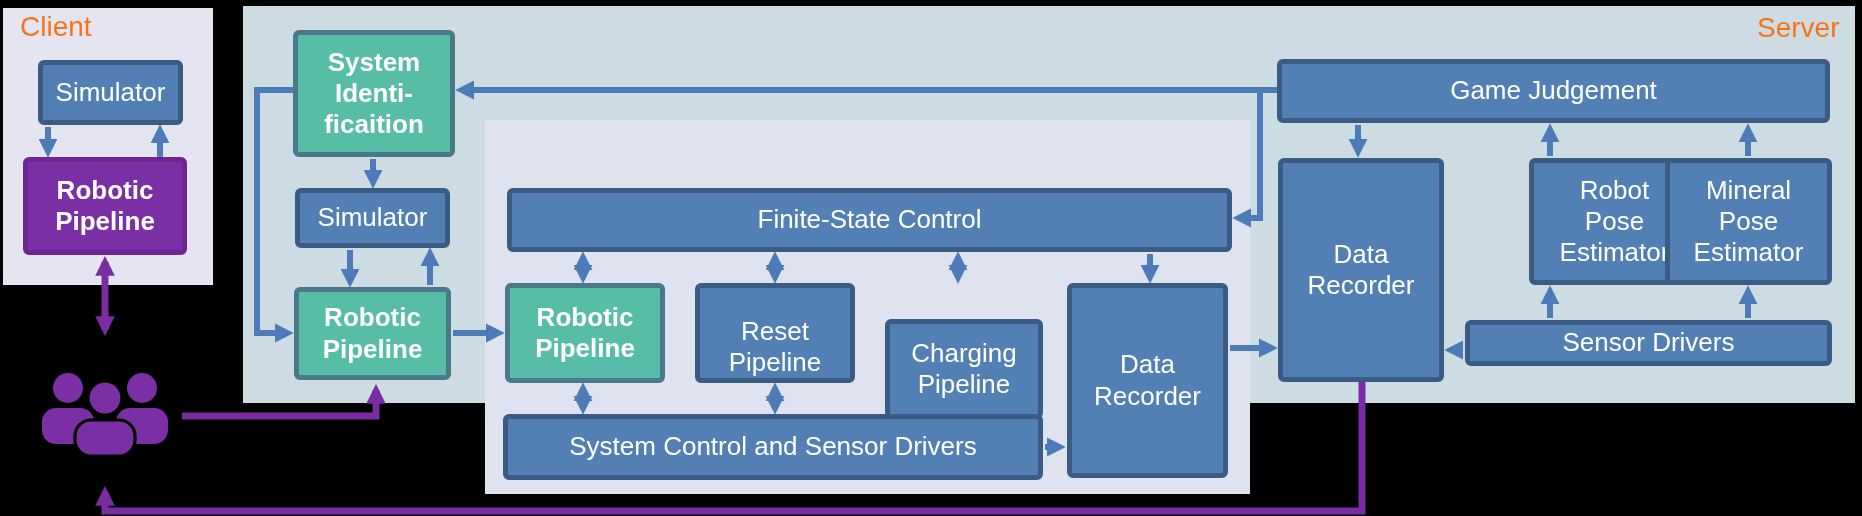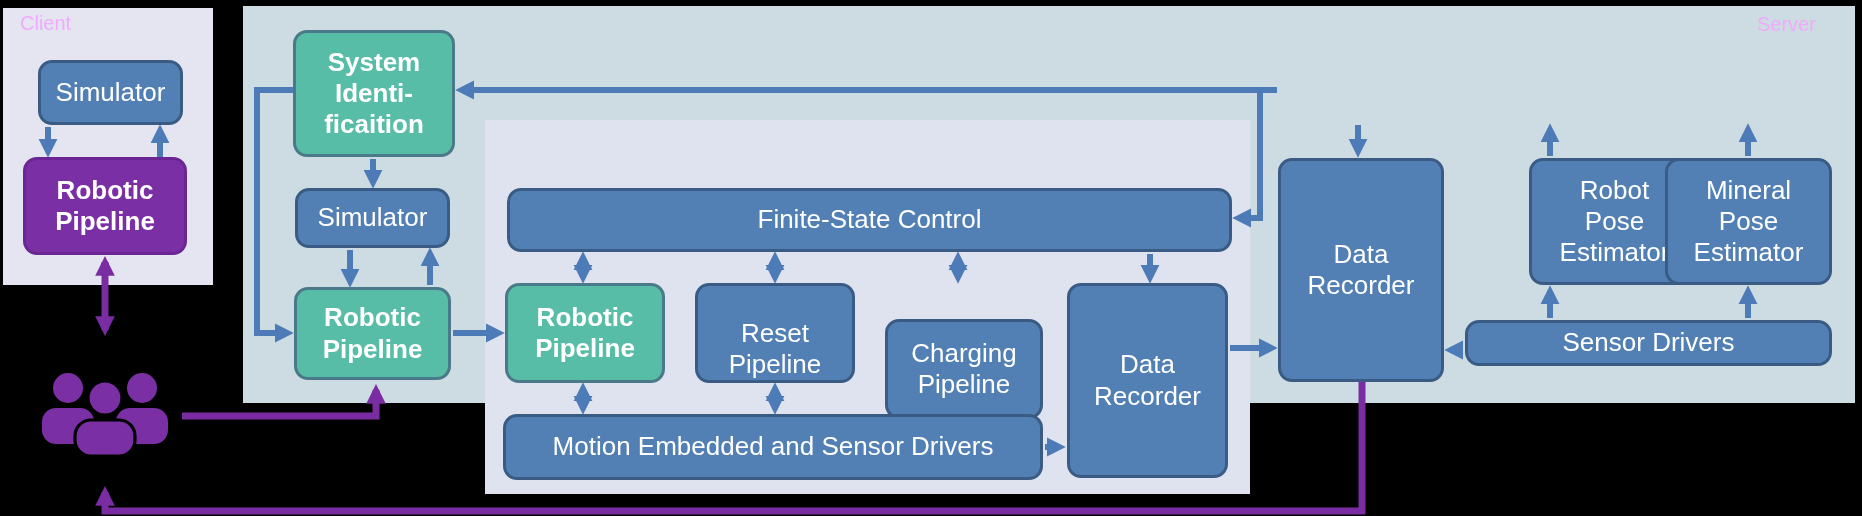--- a/index.html
+++ b/index.html
@@ -2,27 +2,27 @@
 <html><head>
 <meta charset="utf-8">
 <style>
   html,body{margin:0;padding:0;background:#000;}
   .stage{position:relative;width:1862px;height:516px;background:#000;overflow:hidden;
          font-family:"Liberation Sans",sans-serif;}
   .panel{position:absolute;z-index:1;}
   .panel-client{left:3px;top:8px;width:210px;height:277px;background:#e4e5f1;}
   .panel-server{left:243px;top:6px;width:1612px;height:397px;background:#cddce2;}
   .panel-embedded{left:485px;top:120px;width:765px;height:374px;background:#dee3ef;}
-  .plabel{position:absolute;z-index:3;color:#f0abfc;font-size:20px;line-height:1.1;}
+  .plabel{position:absolute;z-index:3;color:#f97316;font-size:28px;line-height:1.1;}
   .lbl-client{left:20px;top:12px;}
   .lbl-server{left:1757px;top:13px;}
   .lbl-embedded{left:498px;top:134px;}
   svg.wires{position:absolute;left:0;top:0;z-index:2;}
   .box{position:absolute;z-index:3;box-sizing:border-box;display:flex;align-items:center;justify-content:center;
-       text-align:center;color:#ffffff;font-size:26px;line-height:1.2;border-radius:14px;border:3px solid #6d28d9;}
+       text-align:center;color:#ffffff;font-size:26px;line-height:1.2;border-radius:6px;border:5px solid #6d28d9;}
   .box span{white-space:pre-line;}
   .blue{background:#5280b4;border-color:#3a5c84;}
   .teal{background:#57bda6;border-color:#4a7a8a;font-weight:bold;}
   .purple{background:#7b2fa5;border-color:#6b2694;font-weight:bold;}
   .b-client-sim{left:38px;top:60px;width:145px;height:65px;}
   .b-client-rp{left:23px;top:157px;width:164px;height:98px;}
   .b-sysid{left:293px;top:30px;width:162px;height:127px;}
   .b-server-sim{left:295px;top:188px;width:155px;height:60px;}
   .b-server-rp{left:294px;top:287px;width:157px;height:93px;}
   .b-fsm{left:507px;top:188px;width:725px;height:64px;}
@@ -120,25 +120,28 @@
     </div>
   <div class="box blue b-reset">
       <span>Reset
 Pipeline</span>
     </div>
   <div class="box blue b-charge">
       <span>Charging
 Pipeline</span>
     </div>
   <div class="box blue b-motion">
-      <span>Motion Embedded and Sensor Drivers</span>
+      <span>System Control and Sensor Drivers</span>
     </div>
   <div class="box blue b-emb-dr">
       <span>Data
 Recorder</span>
+    </div>
+  <div class="box blue b-gj">
+      <span>Game Judgement</span>
     </div>
   <div class="box blue b-srv-dr">
       <span>Data
 Recorder</span>
     </div>
   <div class="box blue b-rpe">
       <span>Robot
 Pose
 Estimator</span>
     </div>

